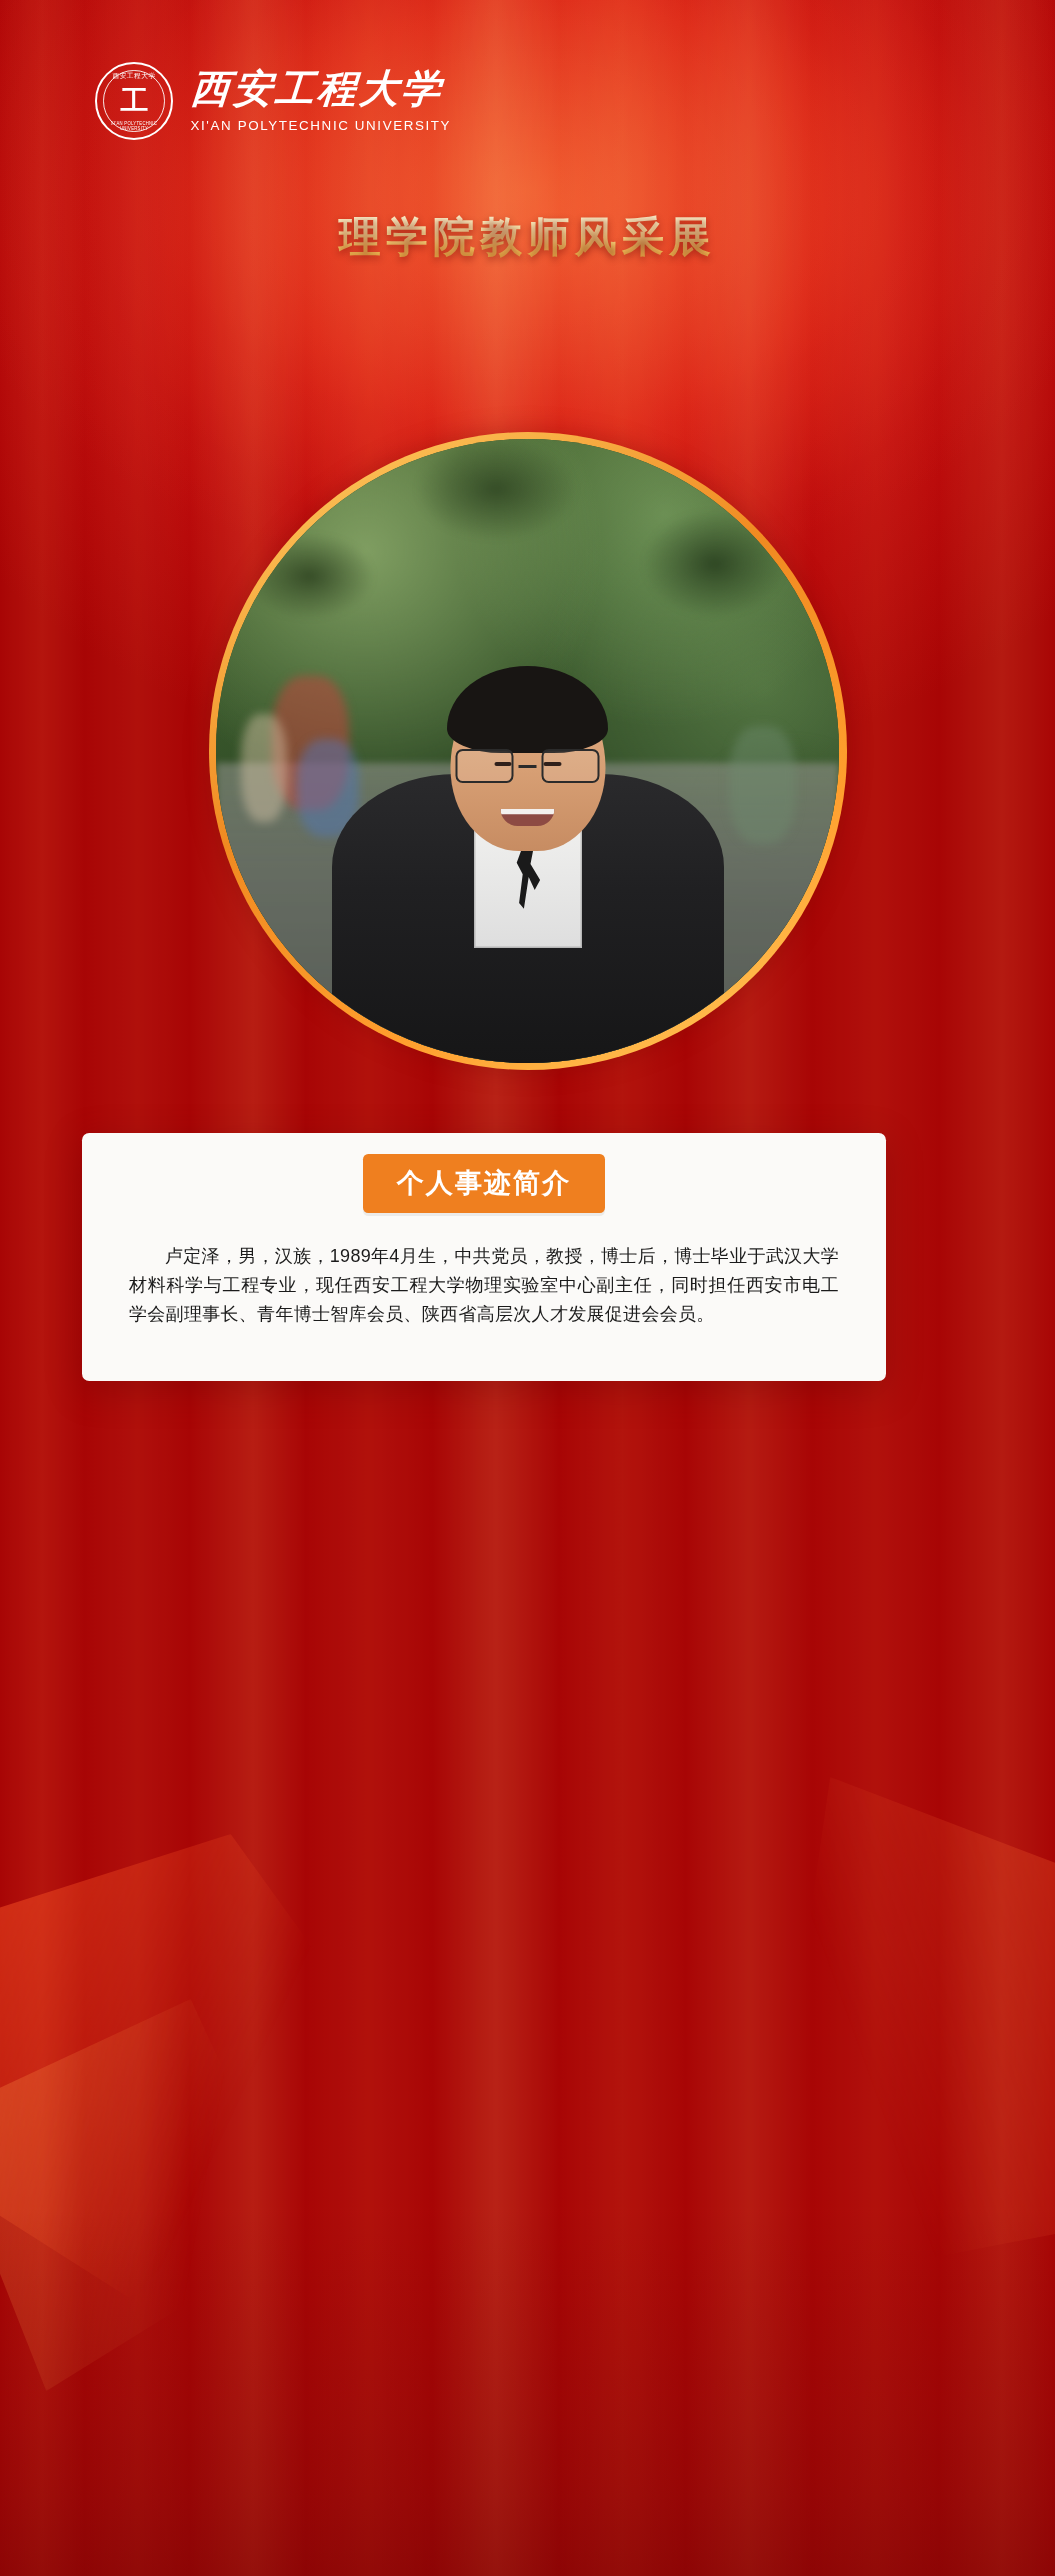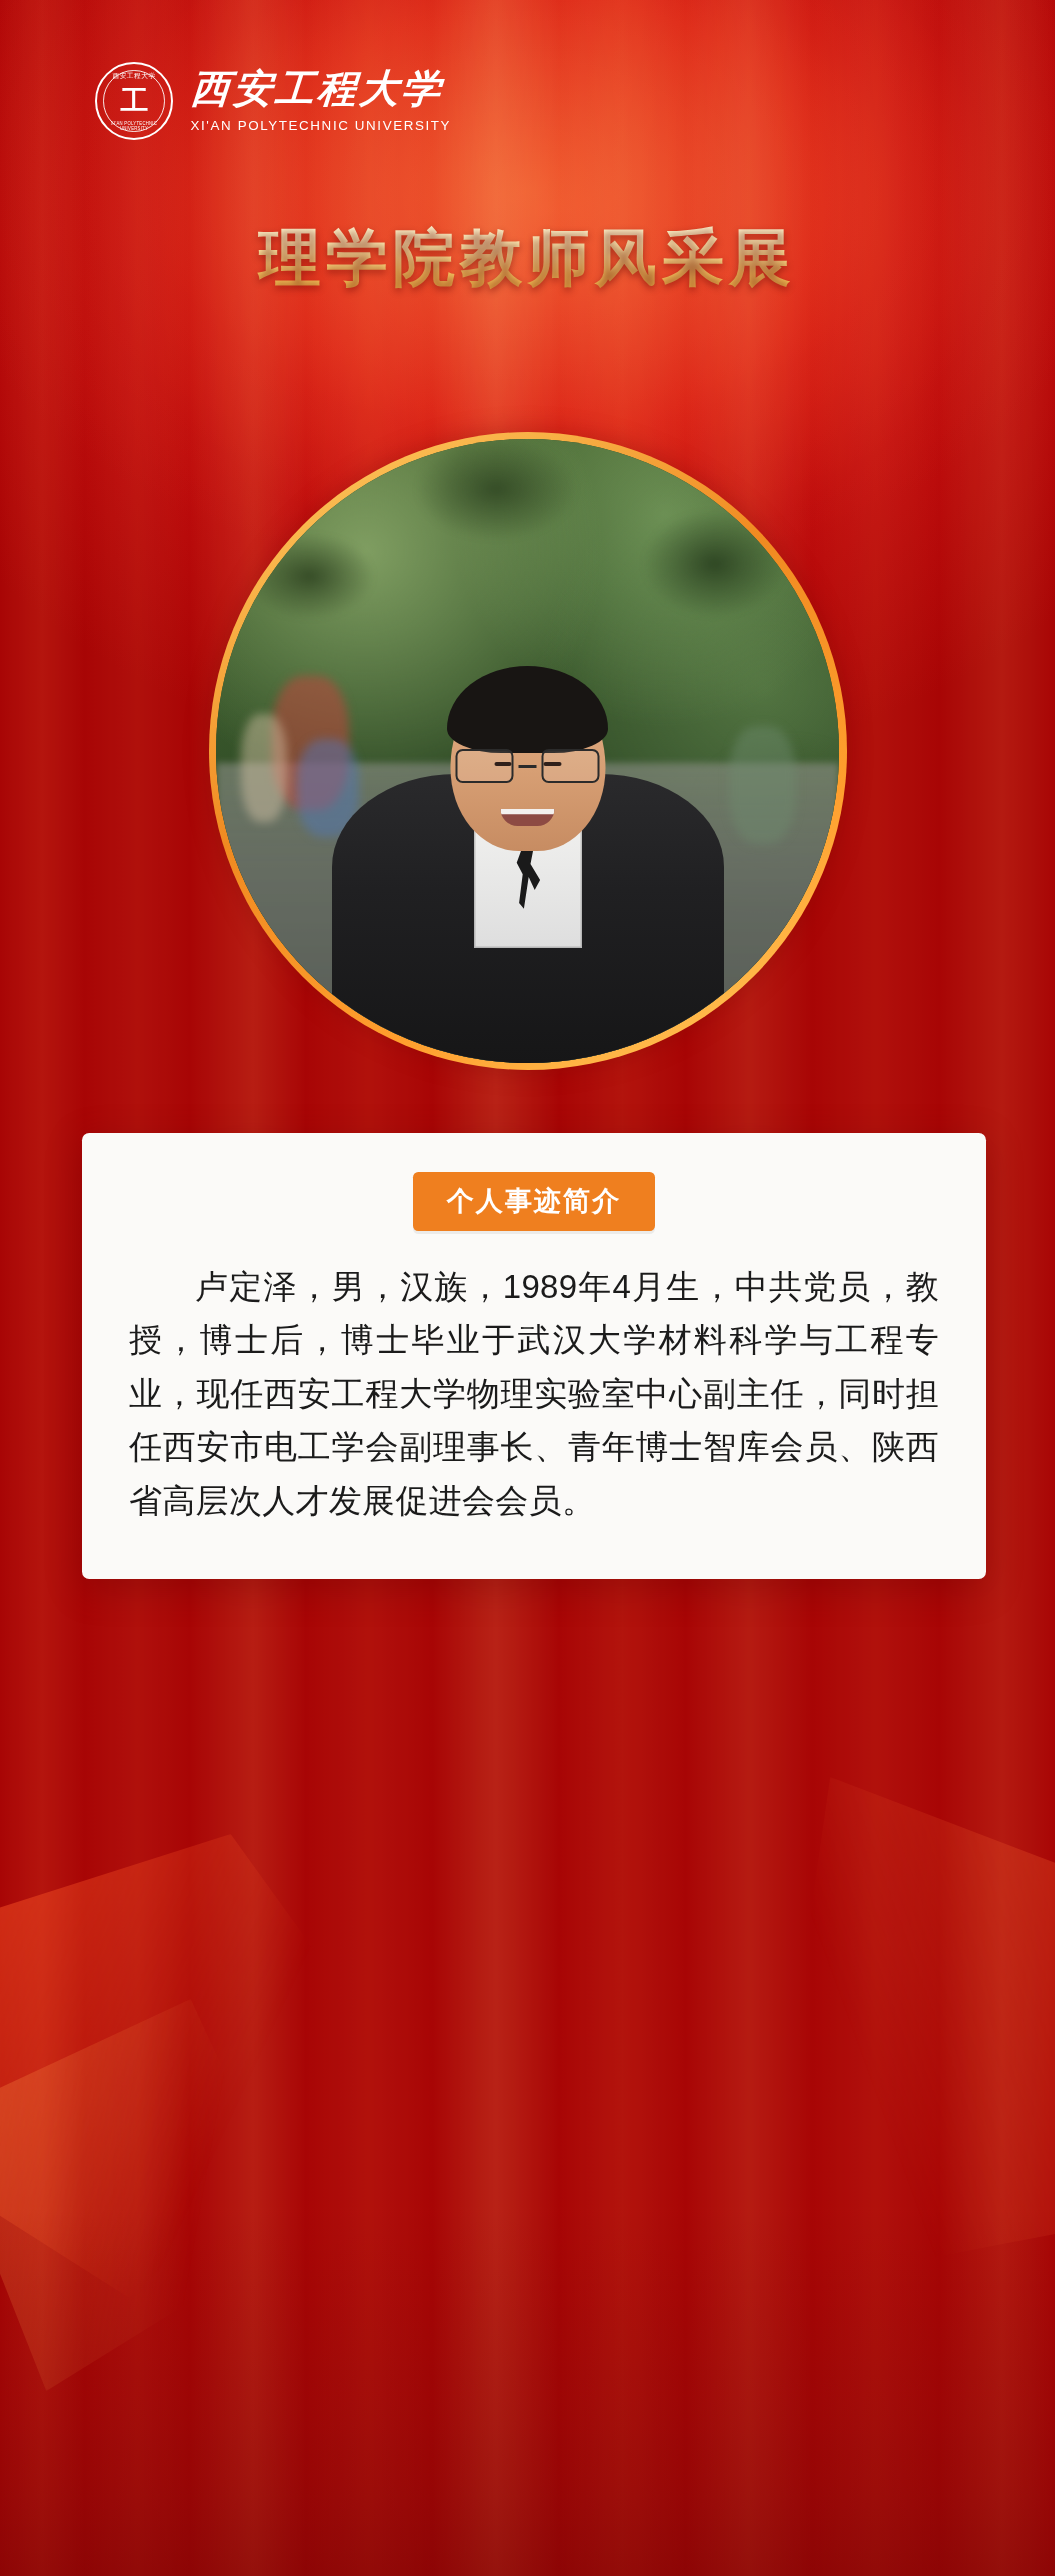--- a/index.html
+++ b/index.html
@@ -173,23 +173,23 @@
     letter-spacing: 1.6px;
     margin-top: 7.2px;
     font-family: "Liberation Sans", sans-serif;
   }
 
   
   .main-title {
     position: absolute;
     left: 0;
     right: 0;
-    top: 216px;
+    top: 209px;
     text-align: center;
-    font-size: 62px;
+    font-size: 42px;
     font-weight: bold;
     letter-spacing: 5.2px;
     font-family: "Liberation Sans", "DejaVu Sans", sans-serif;
     background: linear-gradient(180deg, #fff8e0 0%, #ffe9a8 38%, #f6c460 68%, #e9a63a 100%);
     -webkit-background-clip: text;
     background-clip: text;
     color: transparent;
     text-shadow: 0 2.6px 7.2px rgba(90,0,0,0.45);
   }
 
@@ -393,25 +393,25 @@
     background: #8d4a43;
     border-radius: 0 0 31px 31px;
     box-shadow: inset 0 5.2px 0 #f3f0ee;
   }
 
   
   .card {
     position: absolute;
     left: 82px;
     top: 1133px;
-    width: 904px;
+    width: 804px;
     background: #fbfaf8;
     border-radius: 7.2px;
     box-shadow: 0 9.3px 36px rgba(90,0,0,0.28);
-    padding: 34px 47px 49px 47px;
+    padding: 16px 47px 49px 47px;
     box-sizing: border-box;
   }
   .badge-wrap {
     display: flex;
     justify-content: center;
     margin-top: 5.2px;
     margin-bottom: 29px;
   }
   .badge {
     background: #ef7f1f;
@@ -420,21 +420,21 @@
     font-weight: bold;
     letter-spacing: 2.1px;
     padding: 11.3px 34px;
     border-radius: 5.2px;
     box-shadow: 0 3.1px 0 rgba(0,0,0,0.06);
     font-family: "Liberation Sans", "DejaVu Sans", sans-serif;
   }
   .bio p {
     margin: 0 0 3.1px 0;
     color: #1b1b1b;
-    font-size: 33px;
+    font-size: 18px;
     line-height: 1.62;
     text-align: justify;
     text-indent: 2em;
     font-family: "Liberation Sans", "DejaVu Sans", sans-serif;
     letter-spacing: 0.3px;
   }
 </style>
 </head>
 <body>
 

